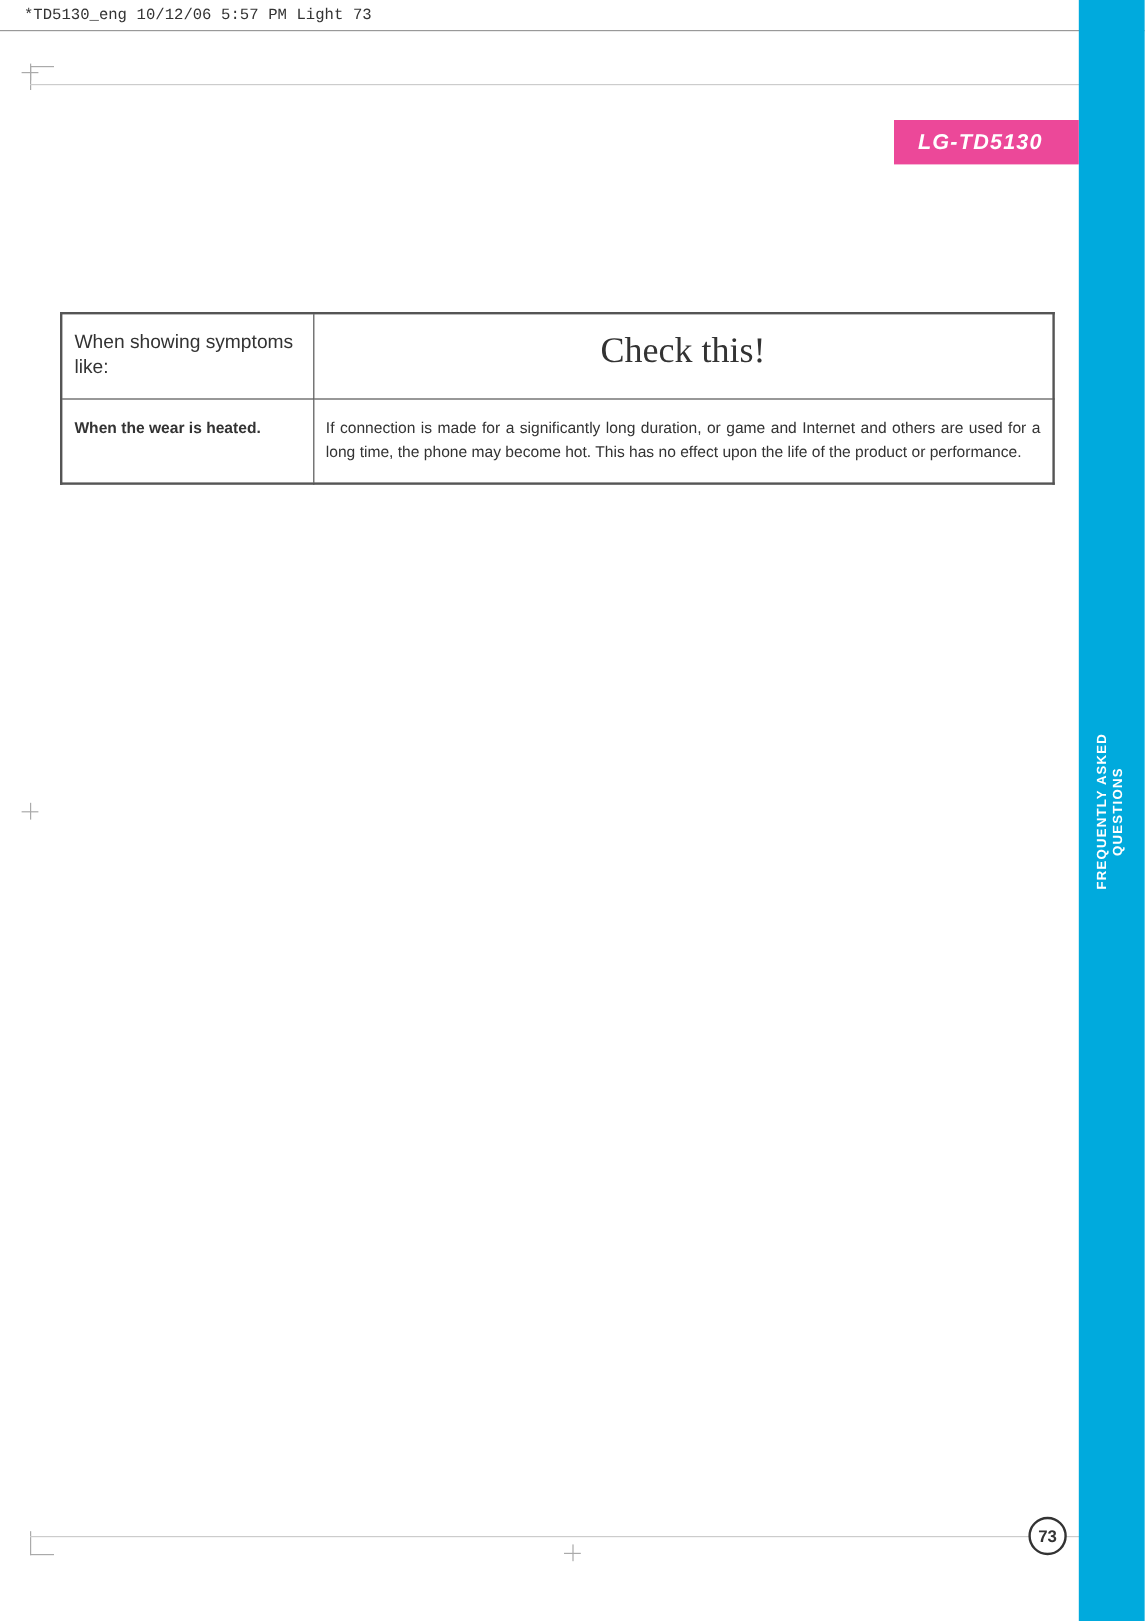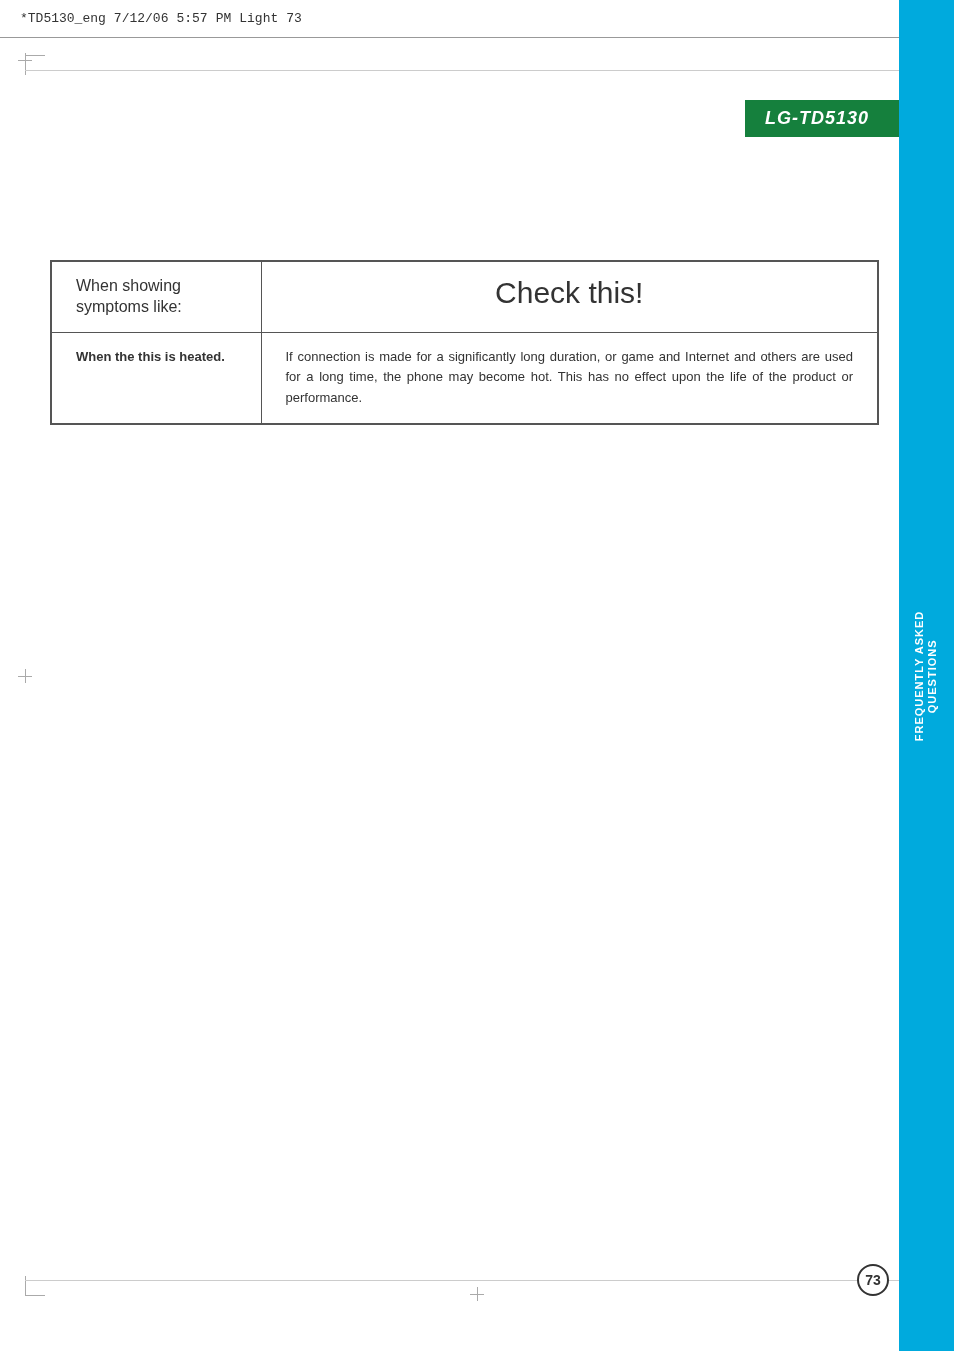--- a/index.html
+++ b/index.html
@@ -12,21 +12,21 @@
       position: relative;
       overflow: hidden;
     }
 
     
     .page-header {
       position: absolute;
       top: 0;
       left: 0;
       right: 0;
-      height: 38px;
+      height: 26px;
       border-bottom: 1px solid #999;
       display: flex;
       align-items: center;
       padding: 0 20px;
       font-size: 13px;
       font-family: 'Courier New', monospace;
       color: #333;
     }
 
     .header-text {
@@ -152,21 +152,21 @@
       font-family: Arial, sans-serif;
       color: #333;
       background: #fff;
     }
 
     
     .brand-header {
       position: absolute;
       top: 100px;
       right: 55px;
-      background: #15803d;
+      background: #ec4899;
       padding: 8px 30px 8px 20px;
       display: flex;
       align-items: flex-end;
       justify-content: flex-end;
     }
 
     .brand-name {
       font-family: Arial, sans-serif;
       font-size: 18px;
       font-weight: bold;
@@ -188,21 +188,21 @@
     .faq-table {
       width: 100%;
       border-collapse: collapse;
       border: 2px solid #555;
       margin-top: 60px;
     }
 
     .faq-table th,
     .faq-table td {
       border: 1px solid #555;
-      padding: 14px 24px;
+      padding: 14px 10px;
       vertical-align: top;
     }
 
     .col-symptom {
       width: 210px;
     }
 
     .col-check {
       width: auto;
     }
@@ -215,21 +215,21 @@
     .th-symptom {
       font-family: Arial, sans-serif;
       font-size: 16px;
       color: #333;
       text-align: left;
       font-weight: normal;
       line-height: 1.3;
     }
 
     .th-check {
-      font-family: Liberation Sans, sans-serif;
+      font-family: Liberation Serif, serif;
       font-size: 30px;
       color: #333;
       text-align: center;
       font-weight: normal;
     }
 
     
     .symptom-cell {
       font-family: Arial, sans-serif;
       font-size: 13px;
@@ -259,21 +259,21 @@
 <div class="crosshair bottom-center"></div>
 <div class="crosshair right-middle"></div>
 <div class="crosshair left-middle"></div>
 
 <div class="h-line-top"></div>
 <div class="h-line-bottom"></div>
 
 <div class="page-header">
   <span class="header-text">
     <span>*TD5130_eng</span>
-    <span>7/12/06</span>
+    <span>10/12/06</span>
     <span class="header-time">5:57</span>
     <span>PM</span>
     <span>Light</span>
     <span>73</span>
   </span>
 </div>
 
 <div class="blue-sidebar">
   <div class="sidebar-text-vertical">
     <span class="sidebar-label">
@@ -295,18 +295,18 @@
 <div class="main-content">
   <table class="faq-table">
     <thead>
       <tr class="header-row">
         <th class="col-symptom th-symptom">When showing symptoms like:</th>
         <th class="col-check th-check">Check this!</th>
       </tr>
     </thead>
     <tbody id="table-body">
     <tr>
-          <td class="col-symptom symptom-cell">When the this is heated.</td>
+          <td class="col-symptom symptom-cell">When the wear is heated.</td>
           <td class="col-check check-cell">If connection is made for a significantly long duration, or game and Internet and others are used for a long time, the phone may become hot. This has no effect upon the life of the product or performance.</td>
         </tr>
       </tbody>
   </table>
 </div>
 
 </body></html>

